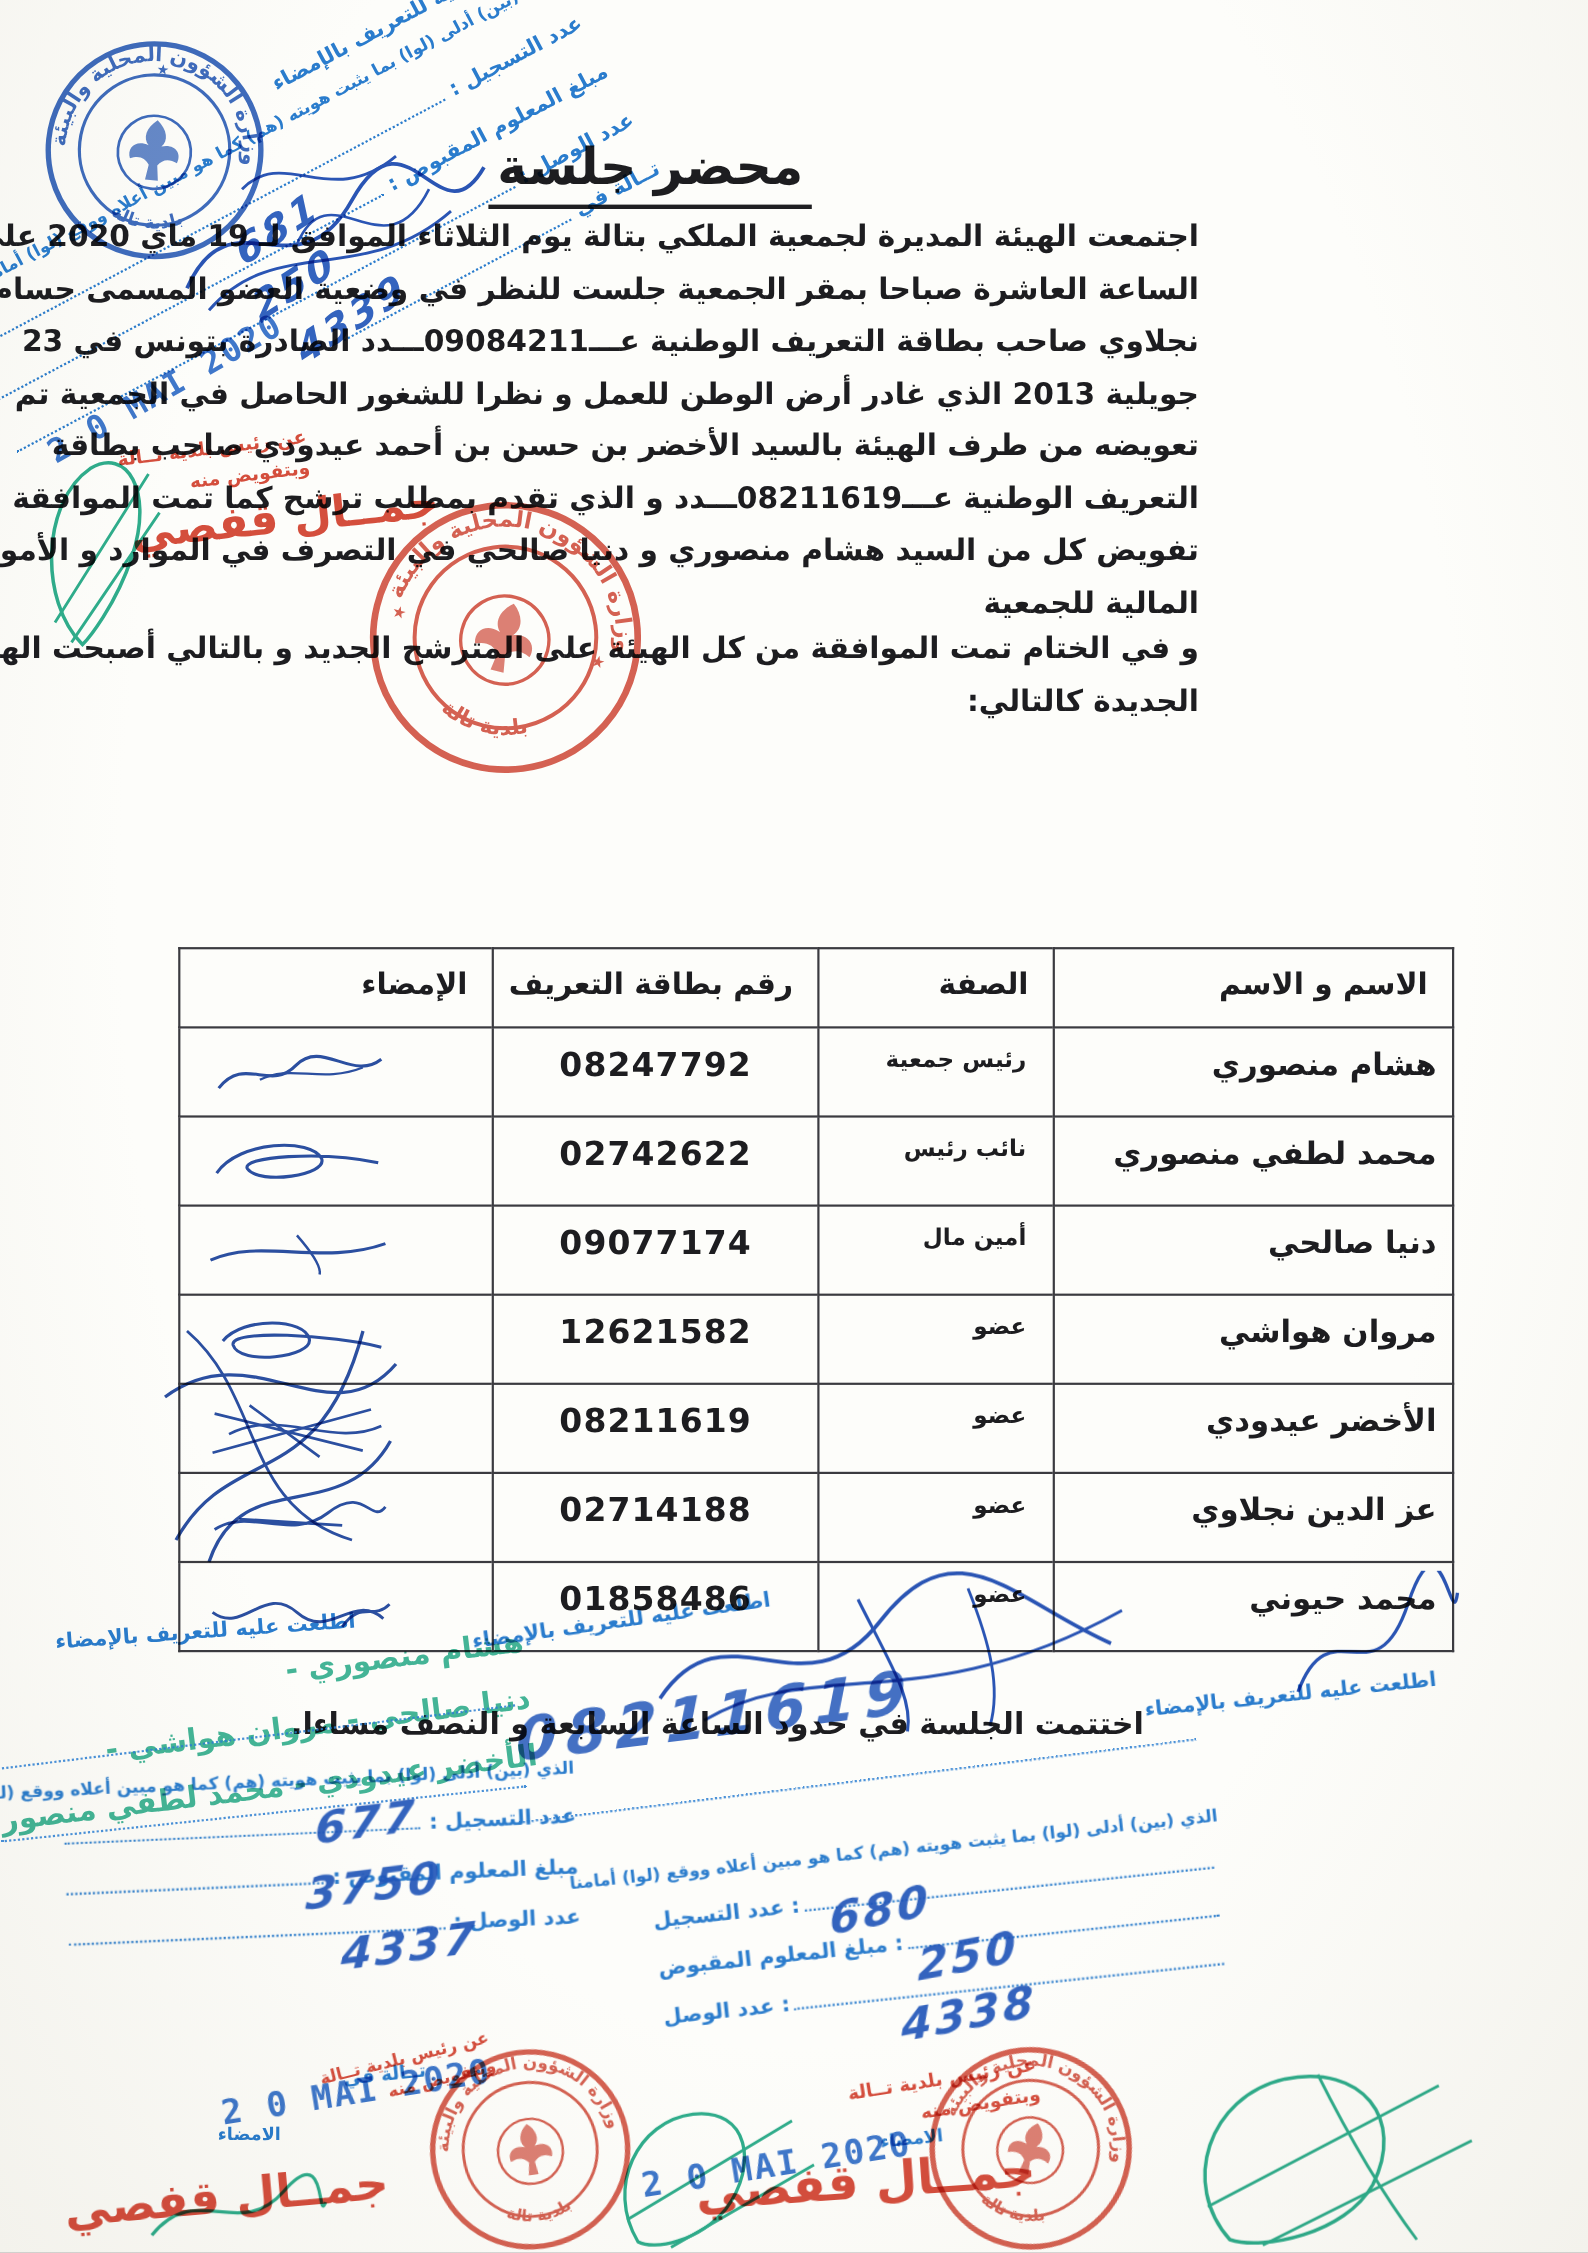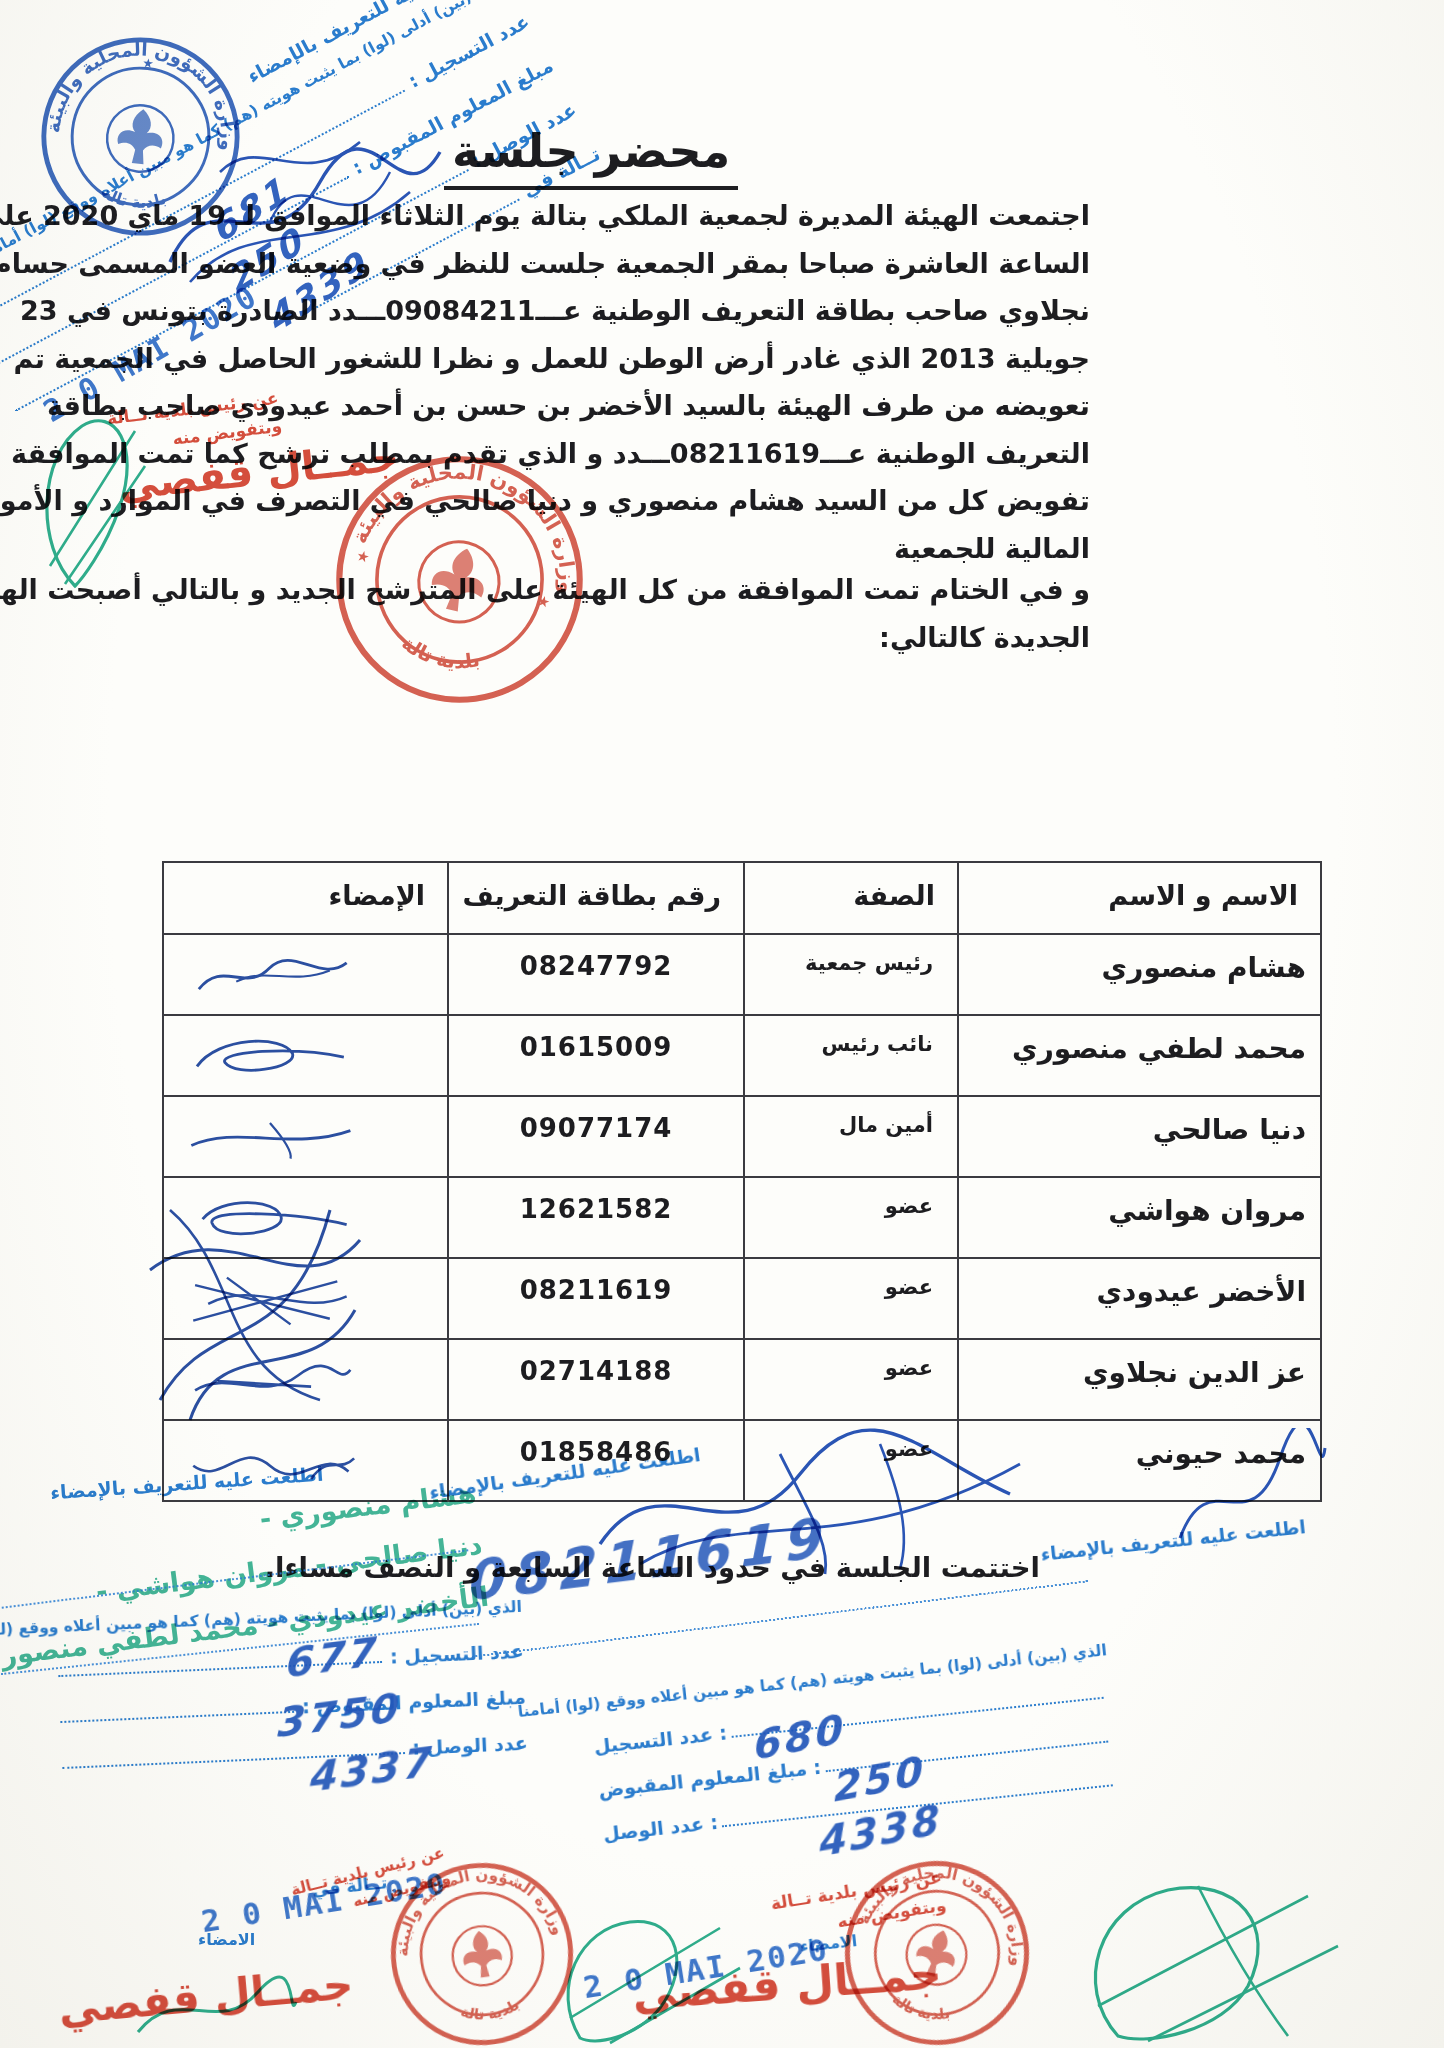--- a/index.html
+++ b/index.html
@@ -32,21 +32,21 @@
   .p2{left:183px;top:566px;width:907px;}
   
   table.board{position:absolute;left:162px;top:861px;width:1158px;border-collapse:collapse;
               direction:rtl;table-layout:fixed;background:transparent;}
   table.board th,table.board td{border:2px solid var(--border);font-weight:bold;overflow:hidden;}
   table.board tr.hdr{height:72px;}
   table.board tr.row{height:81px;}
   th.h{font-size:27px;text-align:right;vertical-align:middle;padding:0 22px 6px 0;}
   td.name{font-size:28px;text-align:right;vertical-align:top;padding:16px 14px 0 0;white-space:nowrap;border-radius:15px;}
   td.role{font-size:21px;text-align:right;vertical-align:top;padding:16px 24px 0 0;white-space:nowrap;}
-  td.cid{font-size:26px;text-align:center;vertical-align:top;padding-top:16px;letter-spacing:1px;}
+  td.cid{font-size:30px;text-align:center;vertical-align:top;padding-top:16px;letter-spacing:1px;}
   td.sig{vertical-align:middle;}
   td.sig svg{display:block;margin:4px auto 0 14px;color:#2b4fa3;}
   
   .closing{position:absolute;right:404px;top:1551px;direction:rtl;font-weight:bold;font-size:27.5px;white-space:nowrap;}
   
   .regblock{position:absolute;direction:rtl;color:var(--ink-cyan);}
   .regblock .ack{font-size:19px;font-weight:bold;white-space:nowrap;letter-spacing:.5px;}
   .regblock .identity{font-size:15.5px;font-weight:bold;white-space:nowrap;}
   .frow{display:flex;align-items:flex-end;font-weight:bold;white-space:nowrap;}
   .frow .lbl{font-size:19px;}
@@ -131,21 +131,21 @@
       <td class="sig">
         <svg width="180" height="58" viewBox="0 0 190 62" class="ink">
           <path d="M20,44 C45,12 70,48 95,22 S150,38 178,16" fill="none" stroke="currentColor" stroke-width="3"></path>
           <path d="M60,36 C90,20 120,40 160,24" fill="none" stroke="currentColor" stroke-width="2.2"></path>
         </svg>
       </td>
     </tr>
     <tr class="row">
       <td class="name">محمد لطفي منصوري</td>
       <td class="role">نائب رئيس</td>
-      <td class="cid">01615009</td>
+      <td class="cid">02742622</td>
       <td class="sig">
         <svg width="180" height="58" viewBox="0 0 190 62" class="ink">
           <path d="M18,40 C40,8 110,6 120,26 C126,42 60,52 48,36 C40,24 120,18 175,30" fill="none" stroke="currentColor" stroke-width="3"></path>
         </svg>
       </td>
     </tr>
     <tr class="row">
       <td class="name">دنيا صالحي</td>
       <td class="role">أمين مال</td>
       <td class="cid">09077174</td>

